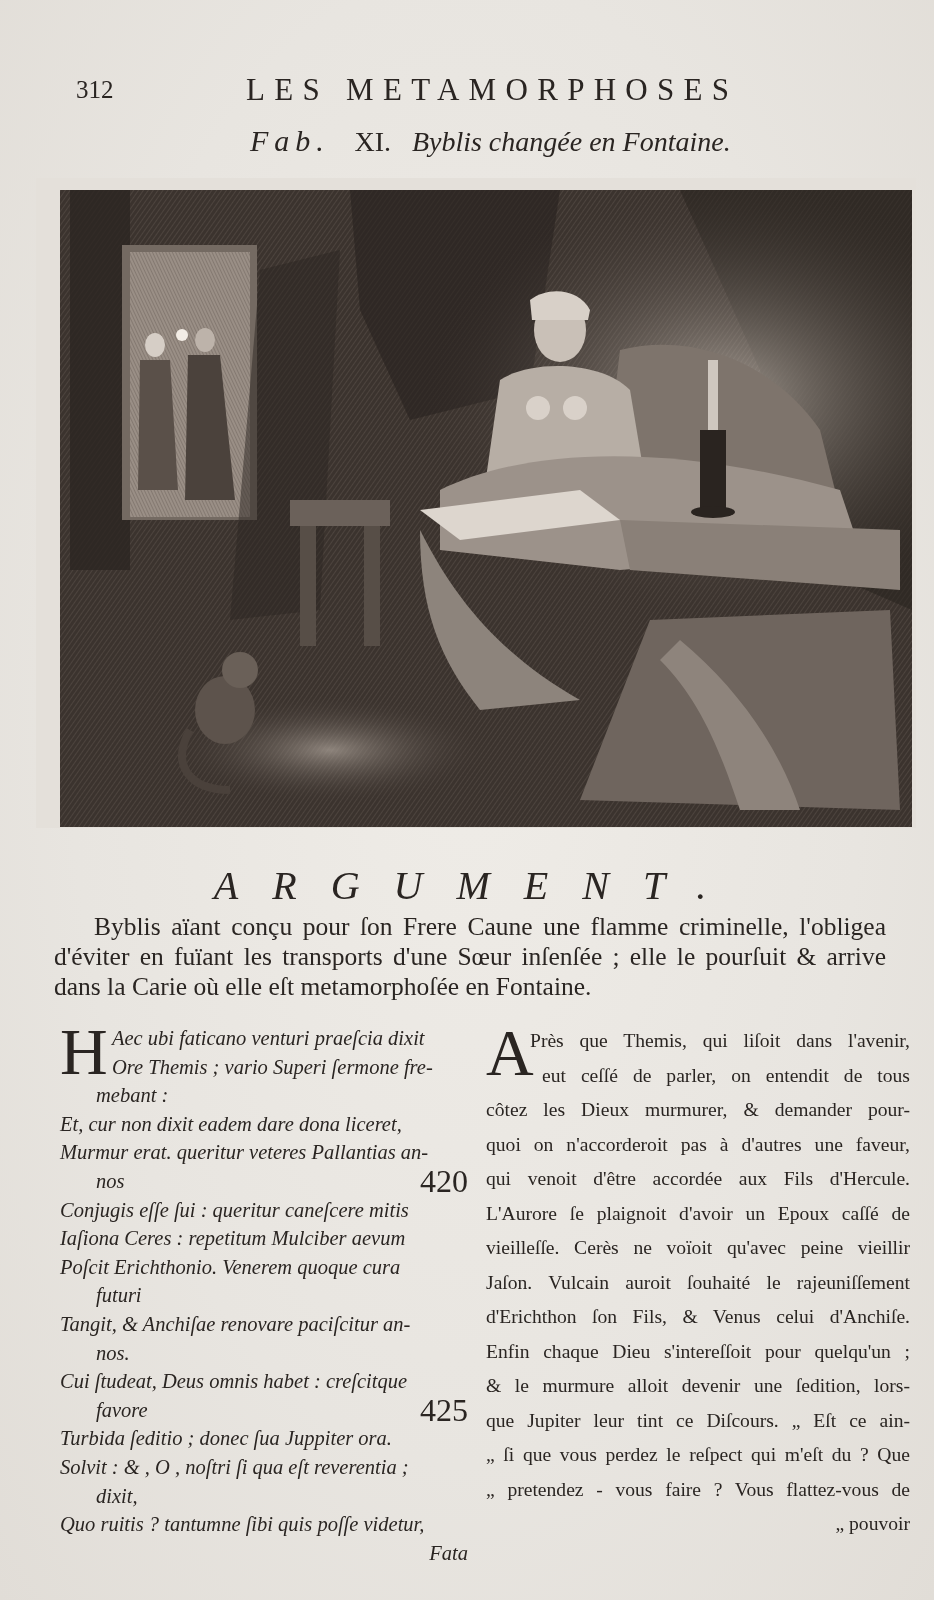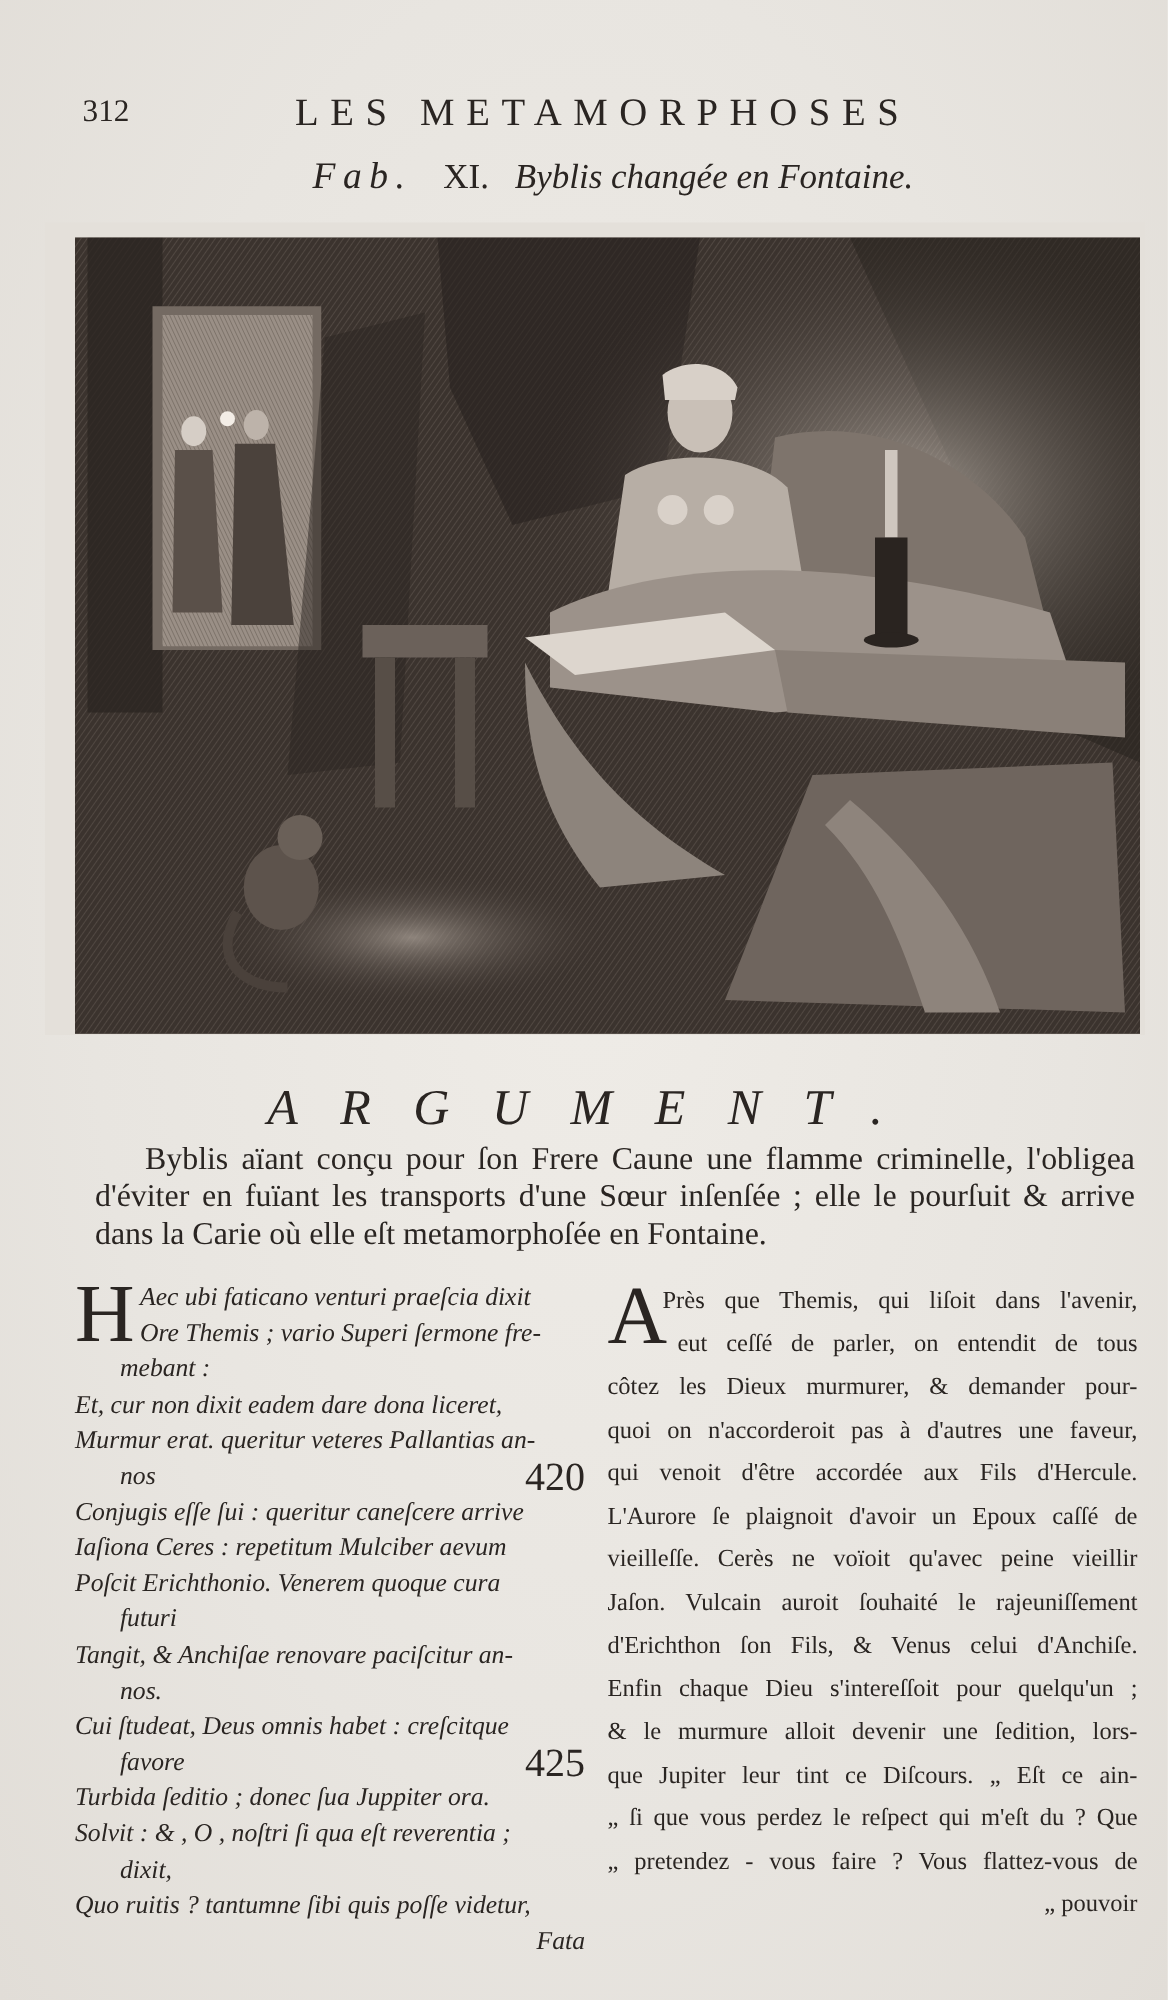--- a/index.html
+++ b/index.html
@@ -7,21 +7,21 @@
     width: 934px; height: 1600px; overflow: hidden;
     background: #e9e6e1;
     font-family: "Liberation Serif", "DejaVu Serif", serif;
     color: #2a2522;
     position: relative;
   }
   .page {
     position: absolute; inset: 0;
     background: radial-gradient(ellipse at 50% 45%, #efece7 0%, #e8e5e0 60%, #e1ddd7 100%);
   }
-  .header { position: absolute; top: 72px; left: 0; width: 776px; height: 40px; }
+  .header { position: absolute; top: 72px; left: 10px; width: 776px; height: 40px; }
   .page-num { position: absolute; left: 66px; top: 4px; font-size: 25px; letter-spacing: 0px; }
   .running-title { position: absolute; left: 236px; top: 0; font-size: 31px; letter-spacing: 9.3px; text-align: center; }
   .fable-line { position: absolute; top: 124px; left: 250px; font-size: 27px; white-space: nowrap; }
   .fable-line .fab { letter-spacing: 6px; font-size: 30px; font-style: italic; }
   .fable-line .roman { font-size: 28px; margin-left: 18px; }
   .fable-line .subtitle { font-style: italic; margin-left: 14px; font-size: 28px; }
 
   .plate-paper {
     position: absolute; left: 36px; top: 178px; width: 880px; height: 650px;
     background: #e4e0da;
@@ -31,21 +31,21 @@
     background: #3a322d;
     overflow: hidden;
   }
   .engraving svg { position: absolute; inset: 0; }
 
   .argument-title {
     position: absolute; top: 862px; left: 0; width: 934px; text-align: center;
     font-style: italic; font-size: 40px; letter-spacing: 34px; padding-left: 10px;
   }
   .argument-text {
-    position: absolute; top: 912px; left: 76px; width: 832px;
+    position: absolute; top: 912px; left: 54px; width: 832px;
     font-size: 25.5px; line-height: 30px; text-align: justify;
   }
   .argument-text p { margin: 0; text-indent: 40px; }
 
   .col-latin {
     position: absolute; top: 1024px; left: 60px; width: 408px;
     font-style: italic; font-size: 20.5px; line-height: 28.6px;
   }
   .col-french {
     position: absolute; top: 1024px; left: 486px; width: 424px;
@@ -158,21 +158,21 @@
 
   <div class="col-latin">
     <span class="dropcap-latin">H</span>
     <div id="latin-lines">
         <span class="verse" style="padding-left: 52px;"><span>Aec ubi faticano venturi praeſcia dixit</span></span>
         <span class="verse" style="padding-left: 52px;"><span>Ore Themis ; vario Superi ſermone fre-</span></span>
         <span class="verse indent"><span>mebant :</span></span>
         <span class="verse"><span>Et, cur non dixit eadem dare dona liceret,</span></span>
         <span class="verse"><span>Murmur erat. queritur veteres Pallantias an-</span></span>
         <span class="verse indent"><span>nos</span><span class="linenum">420</span></span>
-        <span class="verse"><span>Conjugis eſſe ſui : queritur caneſcere arrive</span></span>
+        <span class="verse"><span>Conjugis eſſe ſui : queritur caneſcere mitis</span></span>
         <span class="verse"><span>Iaſiona Ceres : repetitum Mulciber aevum</span></span>
         <span class="verse"><span>Poſcit Erichthonio. Venerem quoque cura</span></span>
         <span class="verse indent"><span>futuri</span></span>
         <span class="verse"><span>Tangit, &amp; Anchiſae renovare paciſcitur an-</span></span>
         <span class="verse indent"><span>nos.</span></span>
         <span class="verse"><span>Cui ſtudeat, Deus omnis habet : creſcitque</span></span>
         <span class="verse indent"><span>favore</span><span class="linenum">425</span></span>
         <span class="verse"><span>Turbida ſeditio ; donec ſua Juppiter ora.</span></span>
         <span class="verse"><span>Solvit : &amp; , O , noſtri ſi qua eſt reverentia ;</span></span>
         <span class="verse indent"><span>dixit,</span></span>

